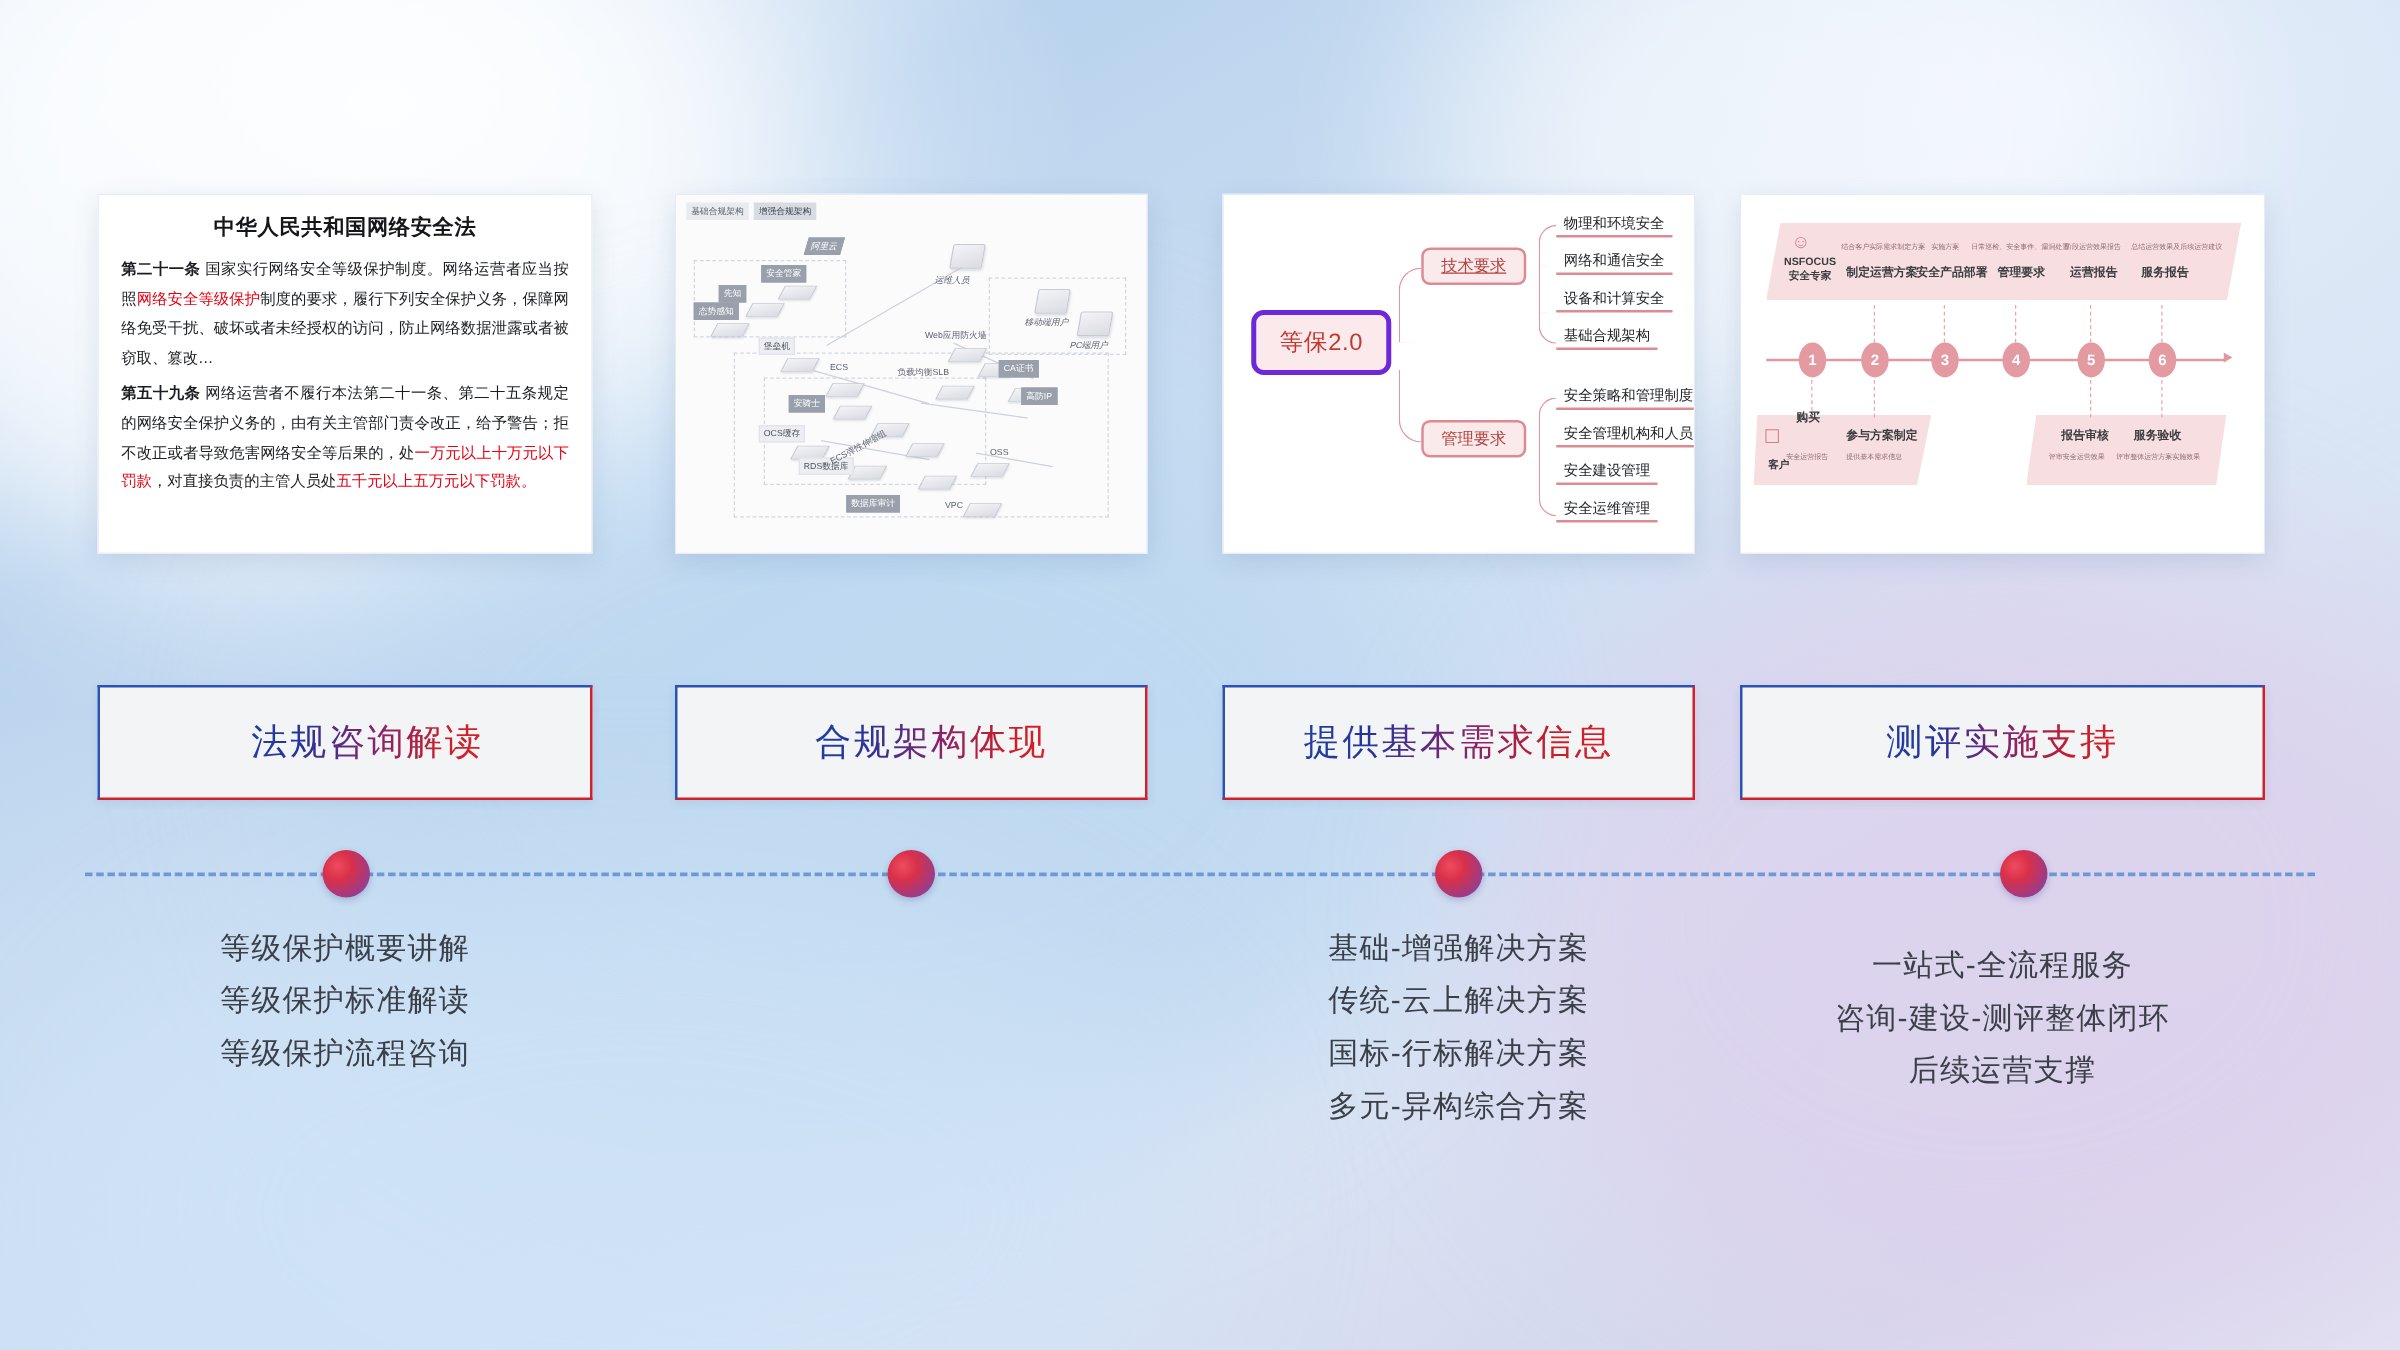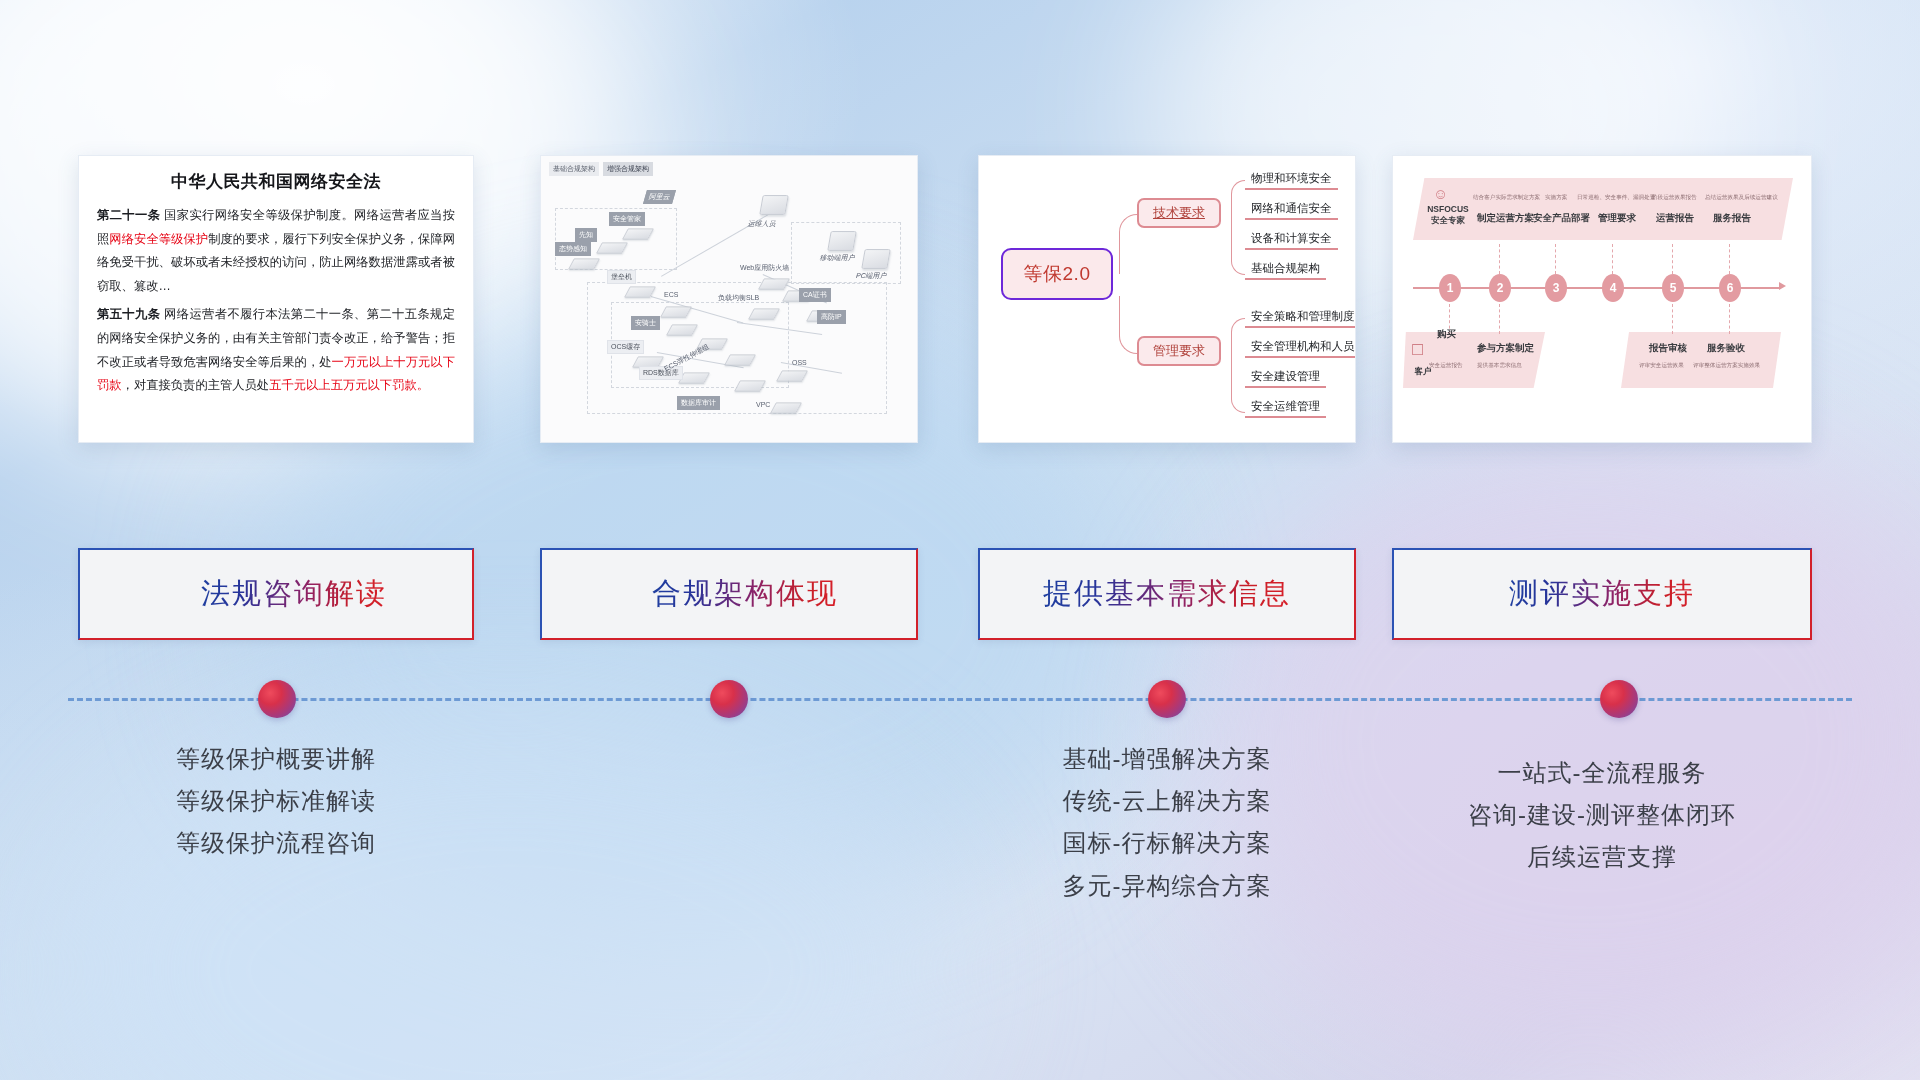--- a/index.html
+++ b/index.html
@@ -79,21 +79,21 @@
     border: 1px solid #e0e3e9;
   }
   .nlabel.dark { background: #9aa0ab; color: #ffffff; border-color: #9aa0ab; }
   .nlabel.plain { background: transparent; border: none; color: #5a6170; }
   .wire { position: absolute; background: #cdd2da; height: 1px; transform-origin: 0 0; }
 
   
   .mind { position: relative; width: 100%; height: 100%; background: #ffffff; }
   .mm-root {
     position: absolute; left: 22px; top: 92px; width: 112px; height: 52px;
-    border: 2px solid #6d28d9; border-radius: 10px; background: #fbe9eb;
+    border: 4px solid #6d28d9; border-radius: 10px; background: #fbe9eb;
     color: #c0392f; font-size: 19px; display: flex; align-items: center; justify-content: center;
     letter-spacing: .5px;
   }
   .mm-branch {
     position: absolute; width: 84px; height: 30px;
     border: 2px solid #dd8b92; border-radius: 7px; background: #fbeaec;
     color: #b0433c; font-size: 13px; display: flex; align-items: center; justify-content: center;
   }
   .mm-b1 { left: 158px; top: 42px; text-decoration: underline; }
   .mm-b2 { left: 158px; top: 180px; }

